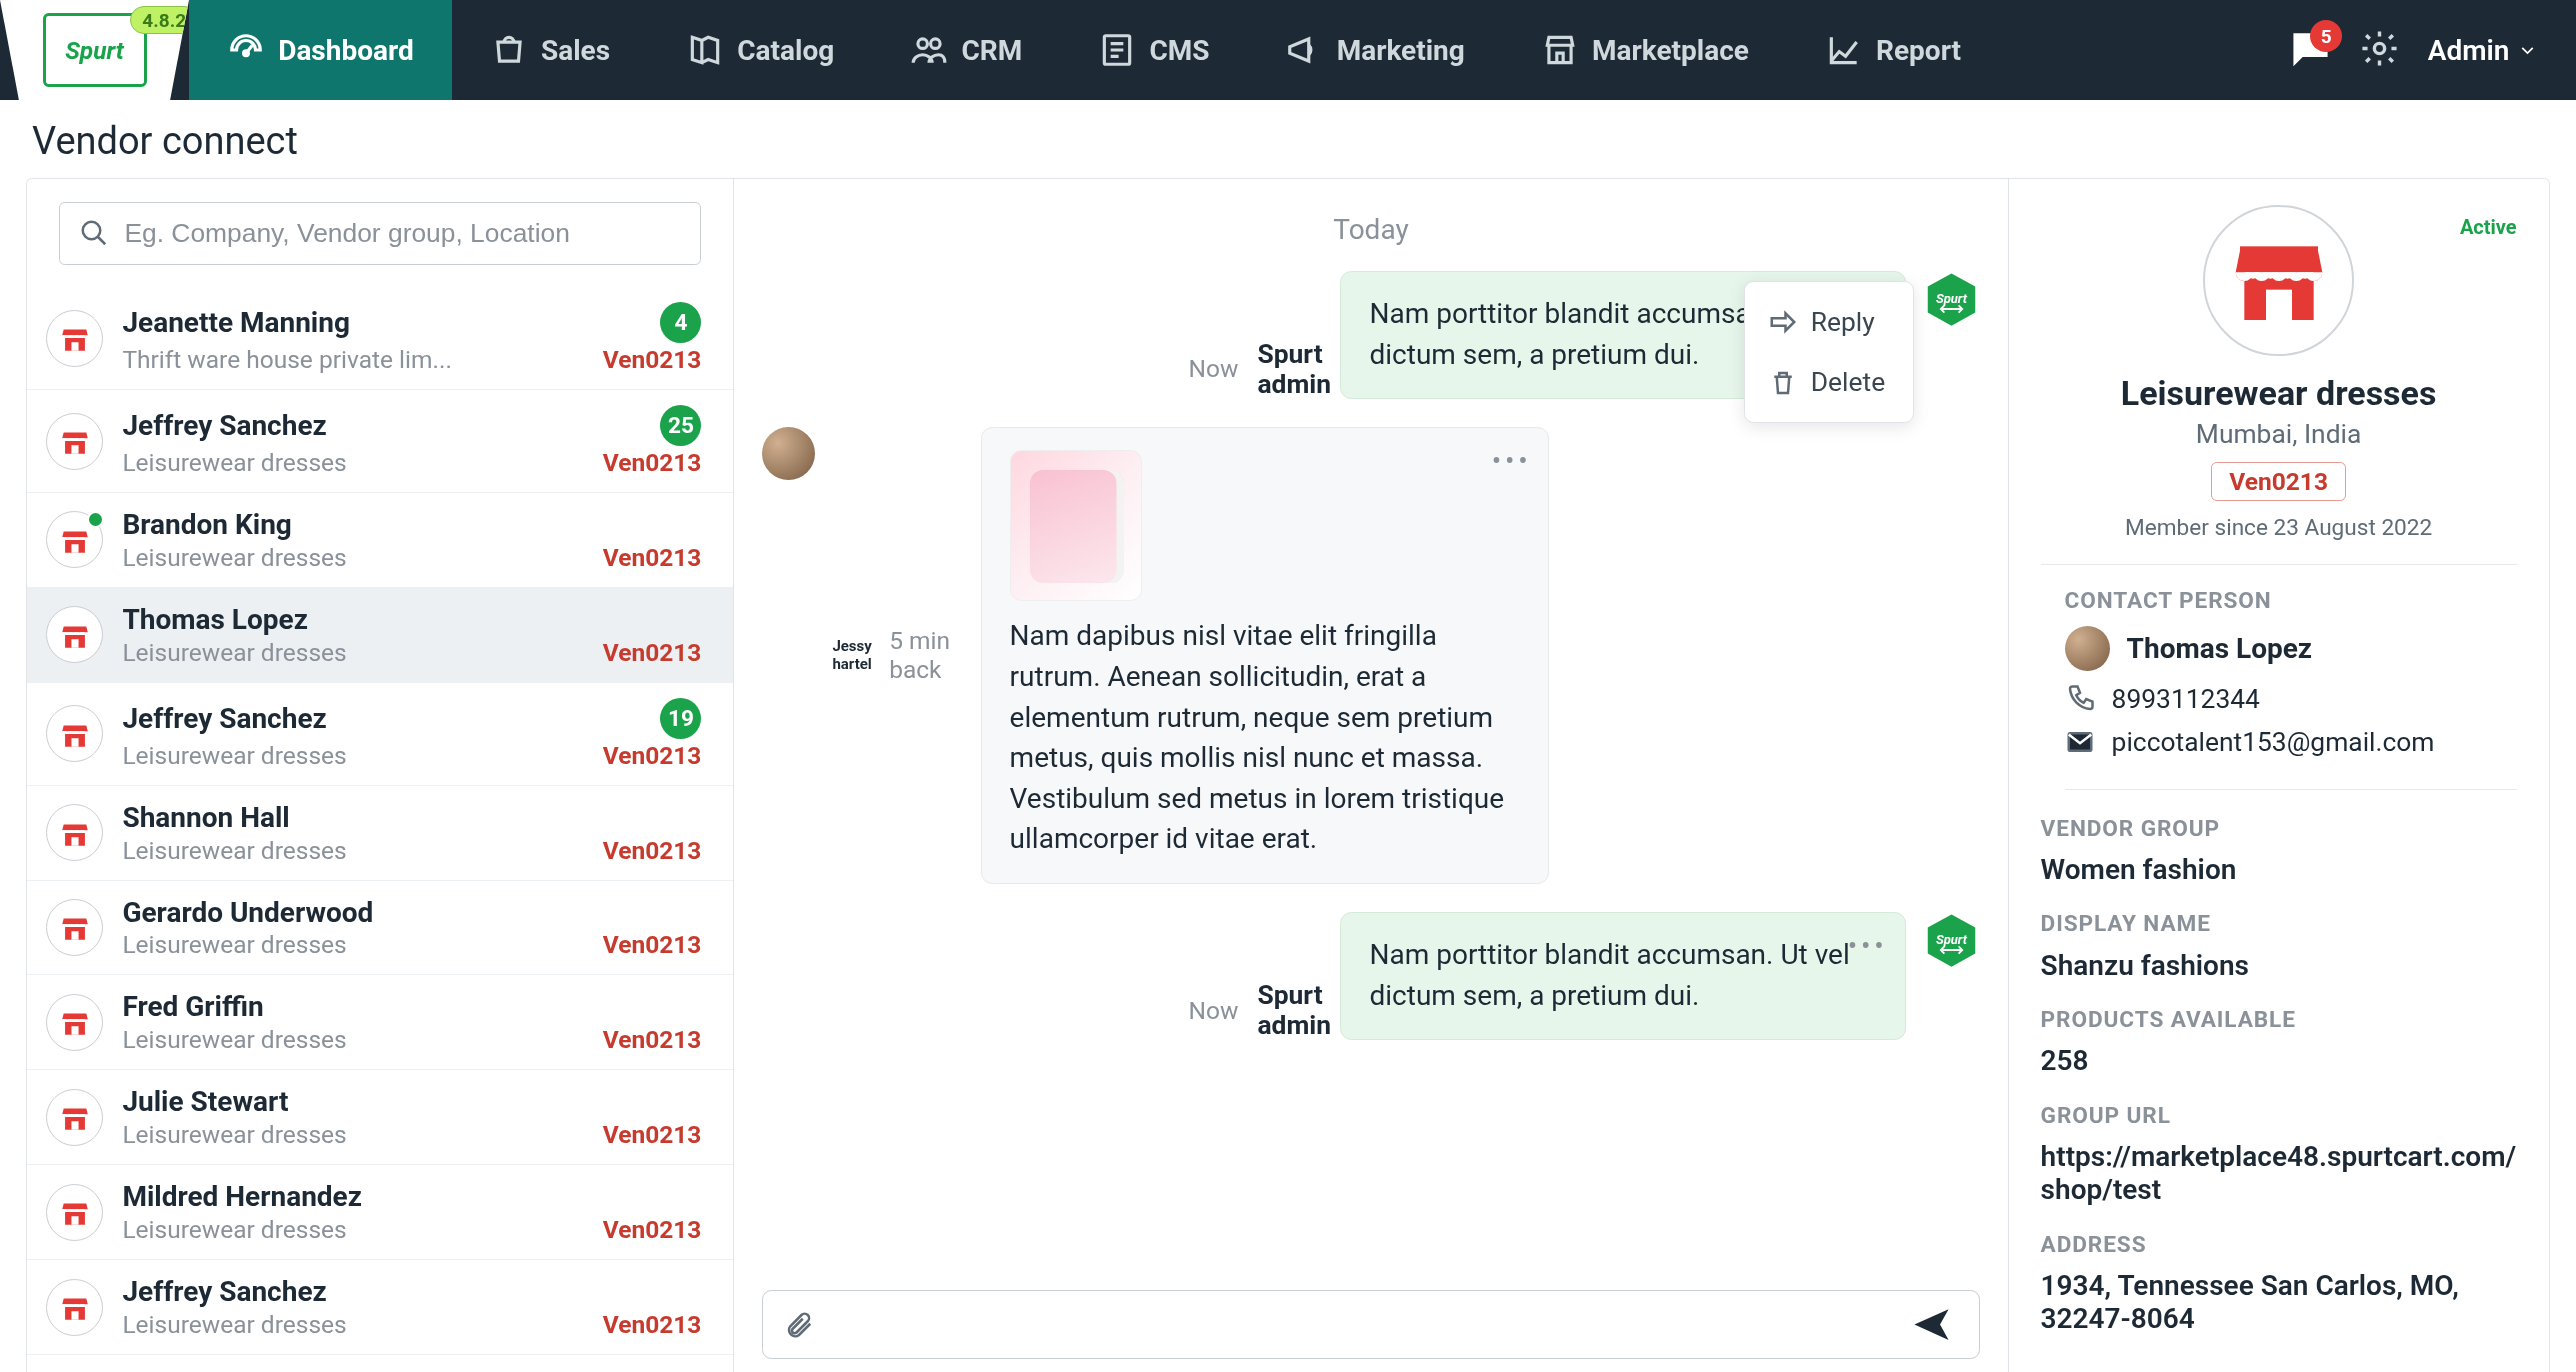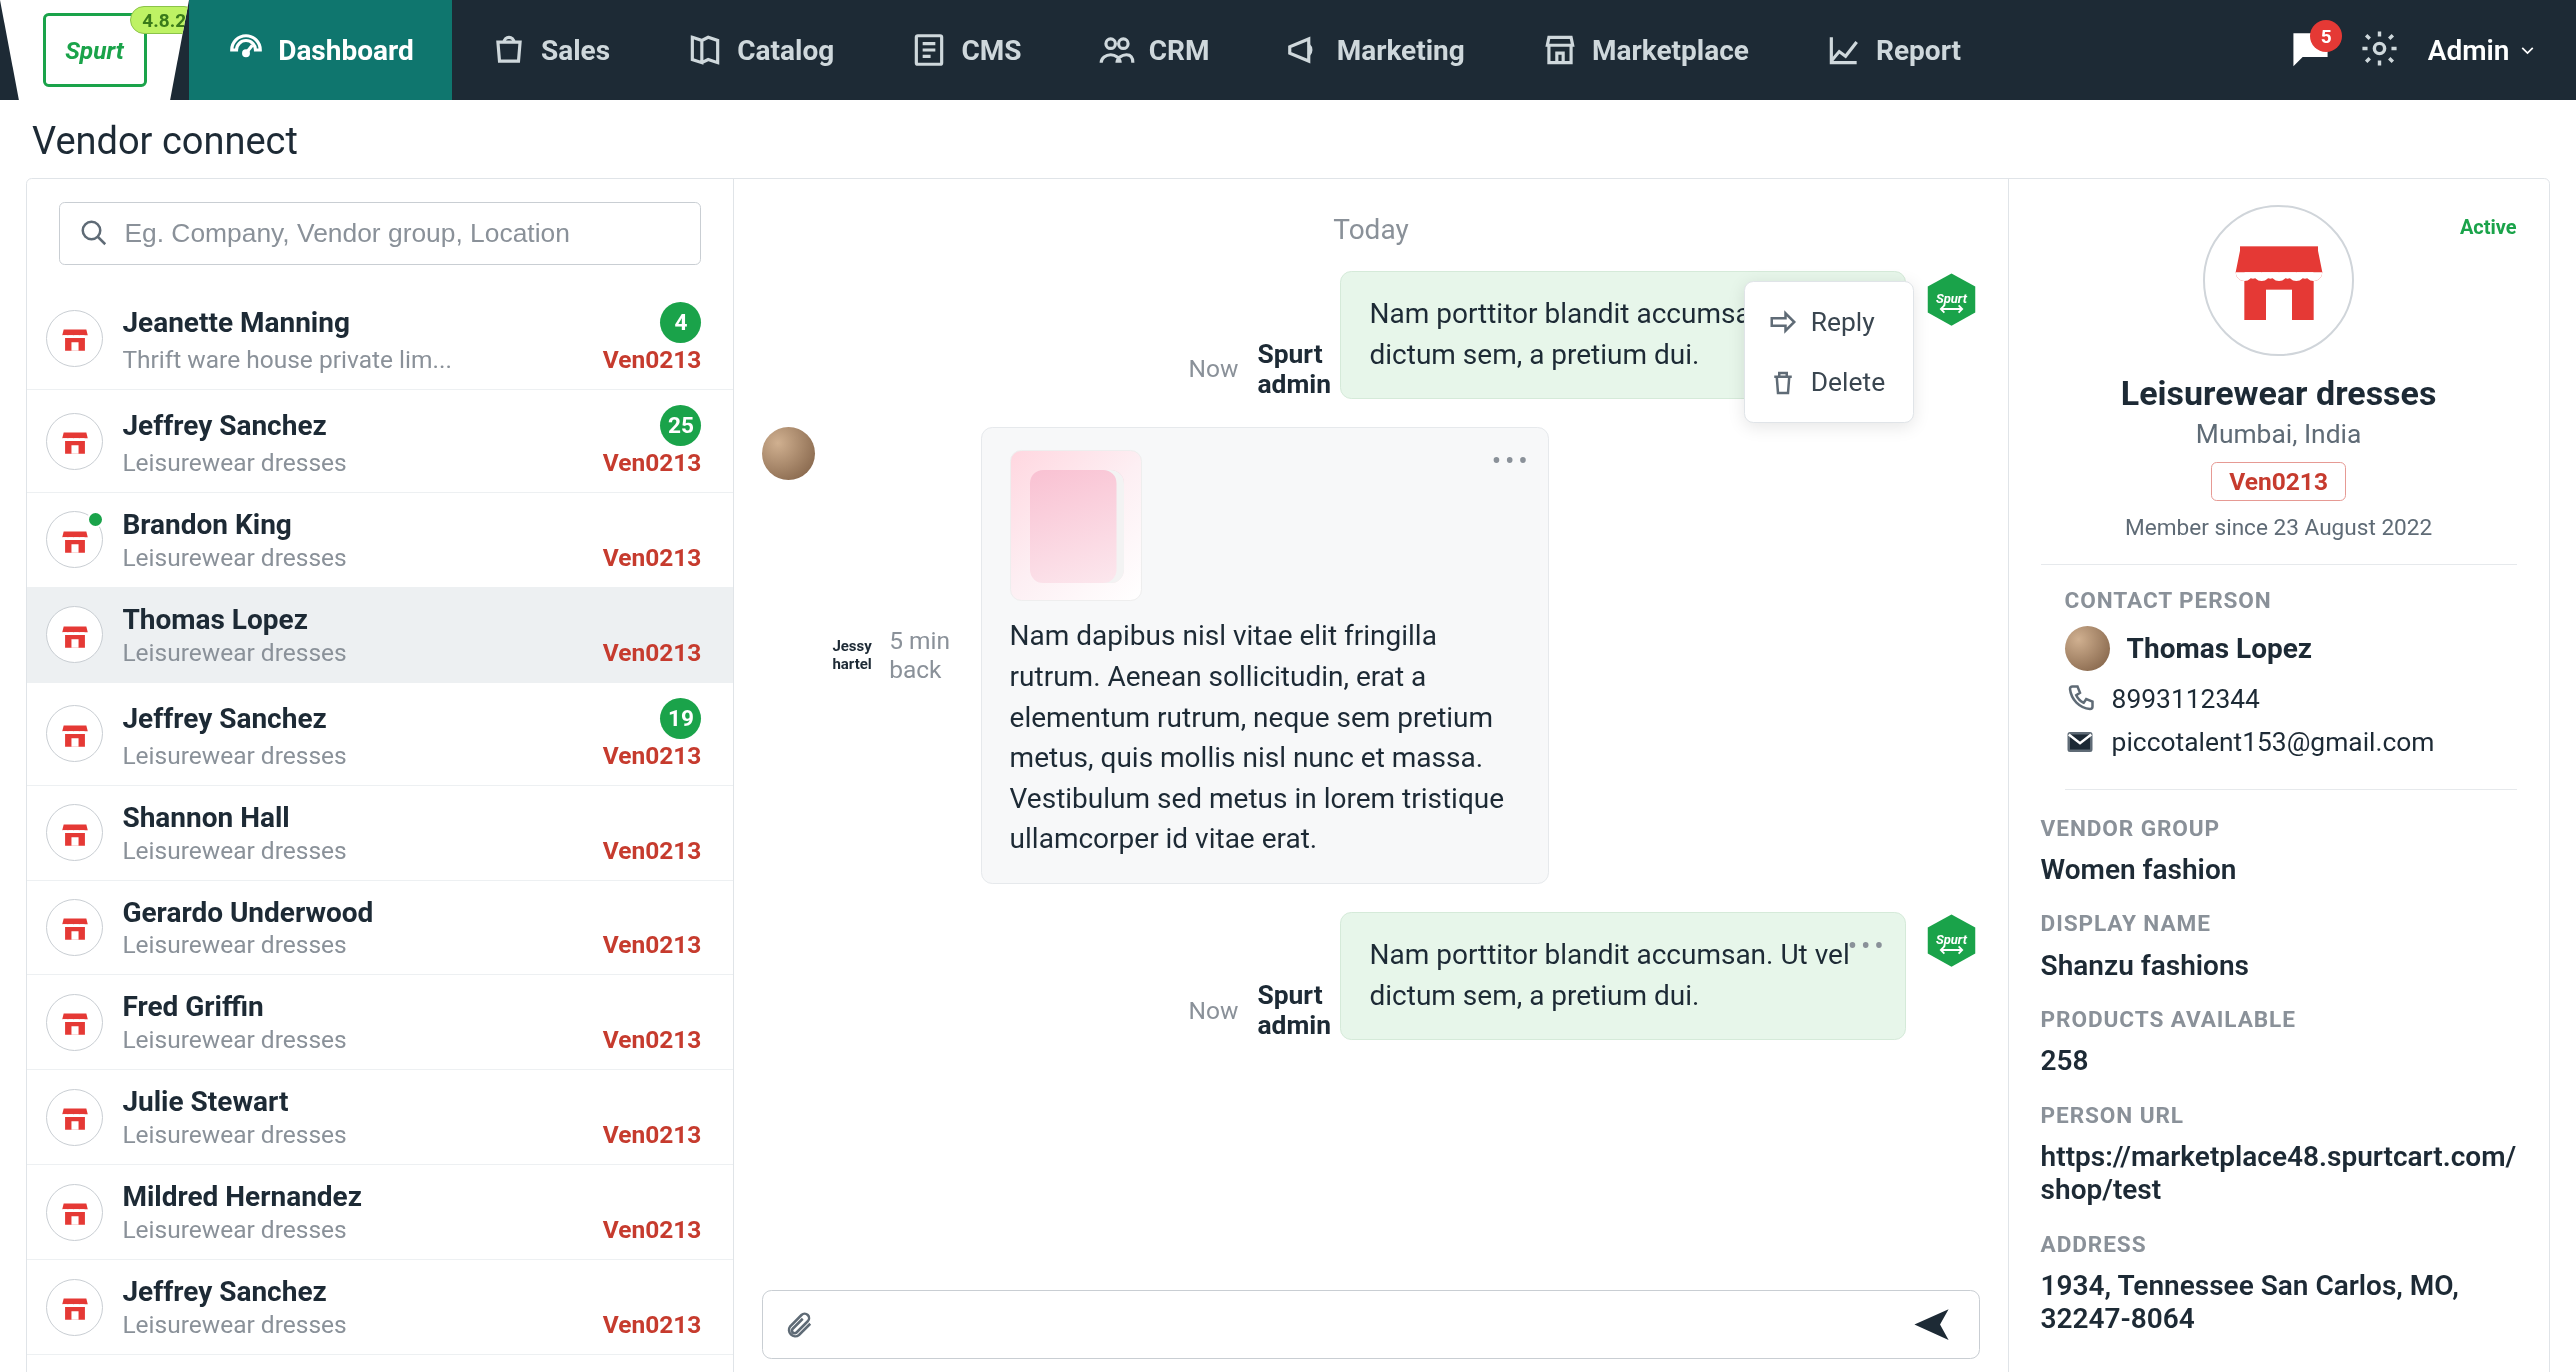--- a/index.html
+++ b/index.html
@@ -140,35 +140,35 @@
           <span class="nav-icon">
             <svg viewBox="0 0 24 24" class="ic-lg">
               <path d="M4 4l6 2v14l-6-2V4zM10 6l4-2 6 2v14l-6-2-4 2"></path>
             </svg>
           </span>
           <span>Catalog</span>
         </div>
         <div class="nav-item">
           <span class="nav-icon">
             <svg viewBox="0 0 24 24" class="ic-lg">
-              <rect x="4" y="3" width="16" height="18" rx="1"></rect>
-              <path d="M8 8h8M8 12h8M8 16h5"></path>
-            </svg>
-          </span>
-          <span>CMS</span>
-        </div>
-        <div class="nav-item">
-          <span class="nav-icon">
-            <svg viewBox="0 0 24 24" class="ic-lg">
               <circle cx="8" cy="8" r="3"></circle>
               <circle cx="16" cy="8" r="3"></circle>
               <path d="M2 20c0-3 3-5 6-5s6 2 6 5M12 20c0-3 3-5 6-5s4 2 4 5"></path>
             </svg>
           </span>
           <span>CRM</span>
+        </div>
+        <div class="nav-item">
+          <span class="nav-icon">
+            <svg viewBox="0 0 24 24" class="ic-lg">
+              <rect x="4" y="3" width="16" height="18" rx="1"></rect>
+              <path d="M8 8h8M8 12h8M8 16h5"></path>
+            </svg>
+          </span>
+          <span>CMS</span>
         </div>
         <div class="nav-item">
           <span class="nav-icon">
             <svg viewBox="0 0 24 24" class="ic-lg">
               <path d="M3 10v4l12 5V5L3 10z"></path>
               <path d="M15 9a4 4 0 010 6"></path>
             </svg>
           </span>
           <span>Marketing</span>
         </div>
@@ -580,21 +580,21 @@
       </div>
       <div class="info-block">
         <div class="section-label">DISPLAY NAME</div>
         <div class="val">Shanzu fashions</div>
       </div>
       <div class="info-block">
         <div class="section-label">PRODUCTS AVAILABLE</div>
         <div class="val">258</div>
       </div>
       <div class="info-block">
-        <div class="section-label">PERSON URL</div>
+        <div class="section-label">GROUP URL</div>
         <div class="val">https://marketplace48.spurtcart.com/shop/test</div>
       </div>
       <div class="info-block">
         <div class="section-label">ADDRESS</div>
         <div class="val">1934, Tennessee San Carlos, MO, 32247-8064</div>
       </div>
     </div>
 
   </div>
 </div>

